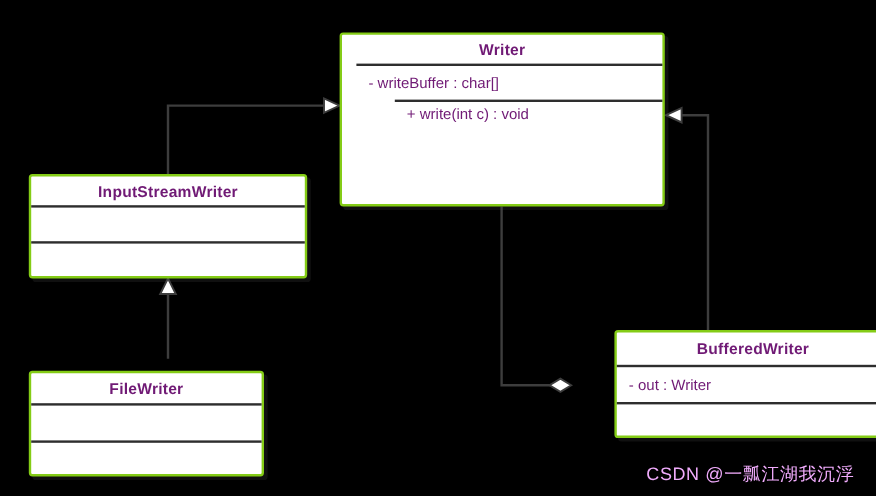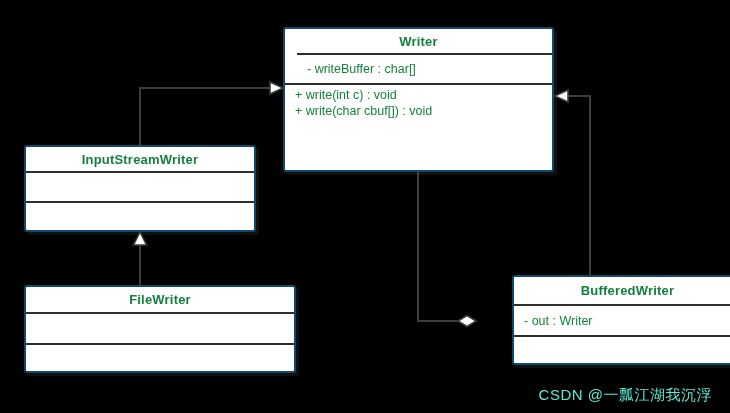--- a/index.html
+++ b/index.html
@@ -13,23 +13,23 @@
     overflow: hidden;
   }
   svg.connectors {
     position: absolute;
     left: 0; top: 0;
     width: 730px; height: 413px;
   }
   .uml-class {
     position: absolute;
     background: #ffffff;
-    border: 2px solid #0c4a6e;
+    border: 2px solid #84cc16;
     border-radius: 3px;
-    color: #15803d;
+    color: #701a75;
     box-shadow: 3px 3px 0 rgba(90,90,90,0.18);
   }
   .uml-title {
     font-weight: bold;
     font-size: 13px;
     display: flex;
     align-items: center;
     justify-content: center;
     letter-spacing: 0.2px;
   }
@@ -39,52 +39,53 @@
   }
   .attr-row {
     display: flex;
     align-items: center;
     height: 100%;
     padding: 0 10px;
   }
   .methods-list {
     padding: 3px 10px 0 10px;
     line-height: 15.7px;
+    margin-left: 44px;
   }
   .method-row { white-space: nowrap; }
 
   
   .c-writer        { left: 283px; top: 27px;  width: 271px; height: 145px; }
   .c-writer .uml-title   { height: 24px; }
   .c-writer .sec-attrs   { height: 30px; margin-left: 12px; }
   .c-writer .sec-methods { height: 89px; }
 
   
   .c-isw           { left: 24px;  top: 145px; width: 232px; height: 87px; }
   .c-isw .uml-title { height: 24px; border-radius: 12px; }
   .c-isw .sec-1     { height: 30px; }
   .c-isw .sec-2     { height: 31px; }
 
   
-  .c-fw            { left: 24px;  top: 285px; width: 272px; height: 88px; }
+  .c-fw            { left: 24px;  top: 309px; width: 196px; height: 88px; }
   .c-fw .uml-title { height: 25px; }
   .c-fw .sec-1     { height: 31px; }
   .c-fw .sec-2     { height: 30px; }
 
   
   .c-bw            { left: 476px; top: 275px; width: 231px; height: 90px; margin-left: 36px; }
   .c-bw .uml-title { height: 27px; }
   .c-bw .sec-attrs { height: 31px; }
   .c-bw .sec-2     { height: 30px; }
 
   .watermark {
     position: absolute;
     right: 18px;
     bottom: 8px;
-    color: #5eead4;
+    color: #f0abfc;
     font-size: 15px;
     letter-spacing: 0.5px;
   }
 </style>
 </head>
 <body>
 
 <div class="stage">
 
   <svg class="connectors" viewBox="0 0 730 413" xmlns="http://www.w3.org/2000/svg">
@@ -102,21 +103,20 @@
     <polygon points="476,321 467,315.5 458,321 467,326.5" fill="#ffffff" stroke="#3d3d3d" stroke-width="1.6"></polygon>
   </svg>
 
   <div class="uml-class c-writer">
     <div class="uml-title">Writer</div>
     <div class="uml-section sec-attrs">
       <div class="attr-row">- writeBuffer : char[]</div>
     </div>
     <div class="uml-section sec-methods methods-list">
       <div class="method-row">+ write(int c) : void</div>
-      <div class="method-row">+ write(char cbuf[]) : void</div>
     </div>
   </div>
 
   <div class="uml-class c-isw">
     <div class="uml-title">InputStreamWriter</div>
     <div class="uml-section sec-1"></div>
     <div class="uml-section sec-2"></div>
   </div>
 
   <div class="uml-class c-fw">

